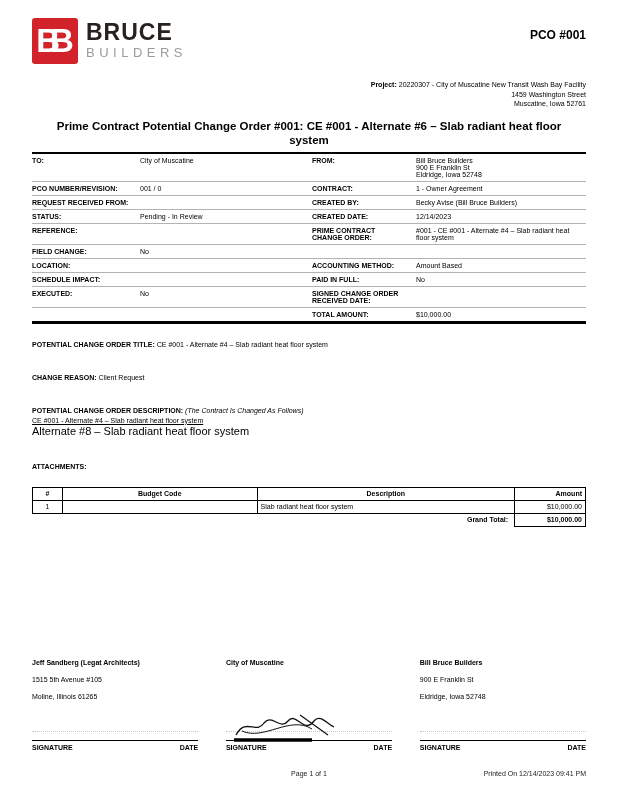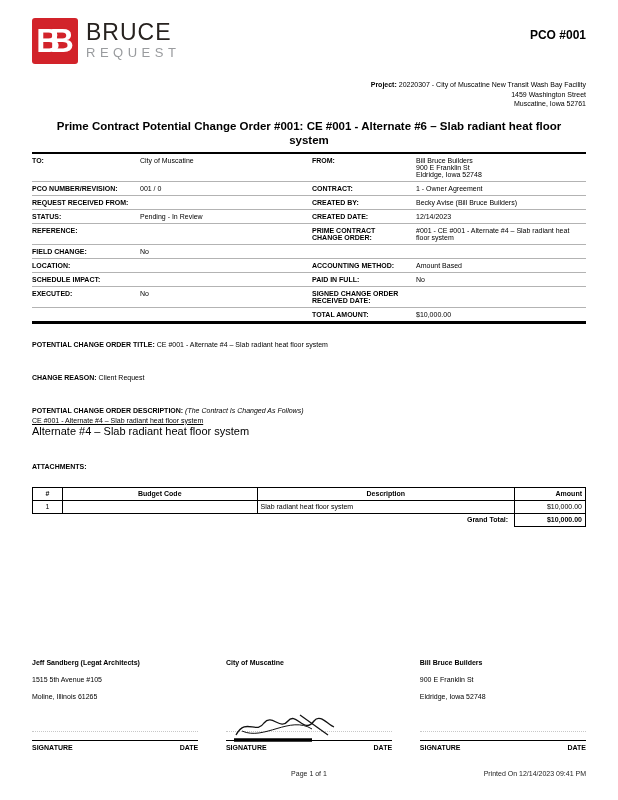--- a/index.html
+++ b/index.html
@@ -12,21 +12,21 @@
   
   .top{display:flex;justify-content:space-between;align-items:flex-start;}
   .logo{display:flex;align-items:flex-start;gap:8px;}
   .logo-mark{
     width:46px;height:46px;background:#d2232a;border-radius:3px;
     color:#fff;font-weight:bold;font-size:33px;line-height:46px;text-align:center;
     display:flex;justify-content:center;align-items:center;
   }
   .logo-mark .b2{margin-left:-10px;}
   .logo-text{padding-top:2px;}
-  .brand-top{font-size:23px;font-weight:normal;color:#27221f;letter-spacing:1px;line-height:24px;}
+  .brand-top{font-size:23px;font-weight:bold;color:#27221f;letter-spacing:1px;line-height:24px;}
   .brand-bottom{font-size:13px;color:#999b9e;letter-spacing:4.5px;line-height:17px;}
   .pco{font-size:12px;font-weight:bold;padding-top:10px;}
 
   
   .project-block{margin-top:16px;text-align:right;font-size:7px;line-height:9.5px;color:#000;}
   .project-block .b{font-weight:bold;}
 
   
   .title{
     margin:10px auto 0 auto;max-width:530px;text-align:center;
@@ -85,21 +85,21 @@
   <div class="content">
 
     <div class="top">
       <div class="logo">
         <div class="logo-mark">
           <span class="b1">B</span>
             <span class="b2">B</span>
         </div>
         <div class="logo-text">
           <div class="brand-top">BRUCE</div>
-          <div class="brand-bottom">REQUEST</div>
+          <div class="brand-bottom">BUILDERS</div>
         </div>
       </div>
       <div class="pco">PCO #001</div>
     </div>
 
     <div class="project-block">
       <div><span class="b">Project:</span> <span>20220307 - City of Muscatine New Transit Wash Bay Facility</span></div>
       <div>1459 Washington Street</div>
       <div>Muscatine, Iowa 52761</div>
     </div>
@@ -189,21 +189,21 @@
 
     <div class="sect row-reason">
       <span class="lbl">CHANGE REASON:</span>
       <span>Client Request</span>
     </div>
 
     <div class="sect row-desc">
       <span class="lbl">POTENTIAL CHANGE ORDER DESCRIPTION:</span>
       <span class="note">(The Contract Is Changed As Follows)</span>
       <div class="desc-link">CE #001 - Alternate #4 – Slab radiant heat floor system</div>
-      <div class="desc-big">Alternate #4 – Slab radiant heat floor system</div>
+      <div class="desc-big">Alternate #8 – Slab radiant heat floor system</div>
     </div>
 
     <div class="sect row-attach">
       <span class="lbl">ATTACHMENTS:</span>
     </div>
 
     <table class="items">
       <colgroup>
           <col style="width:30px">
           <col style="width:195px">

